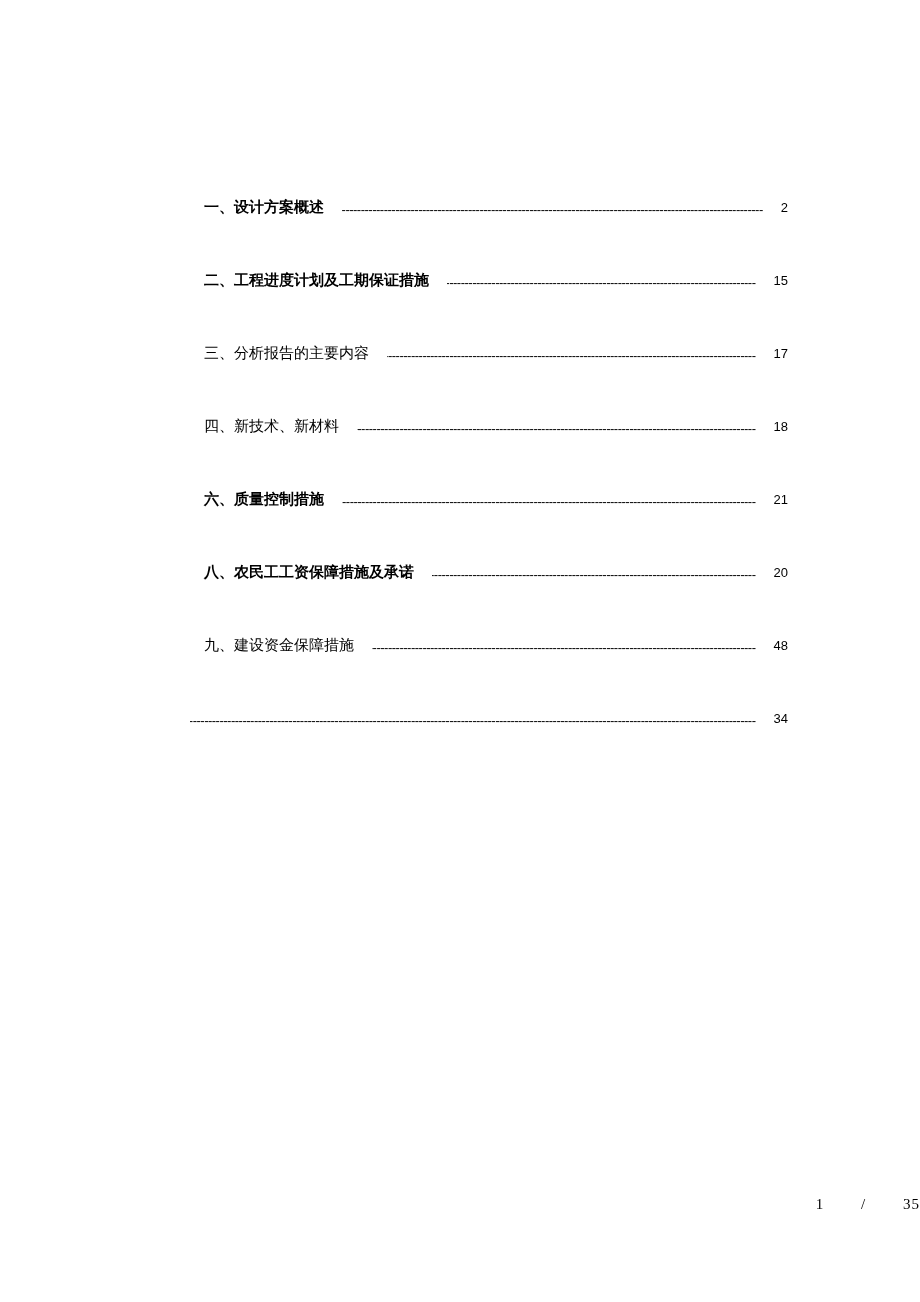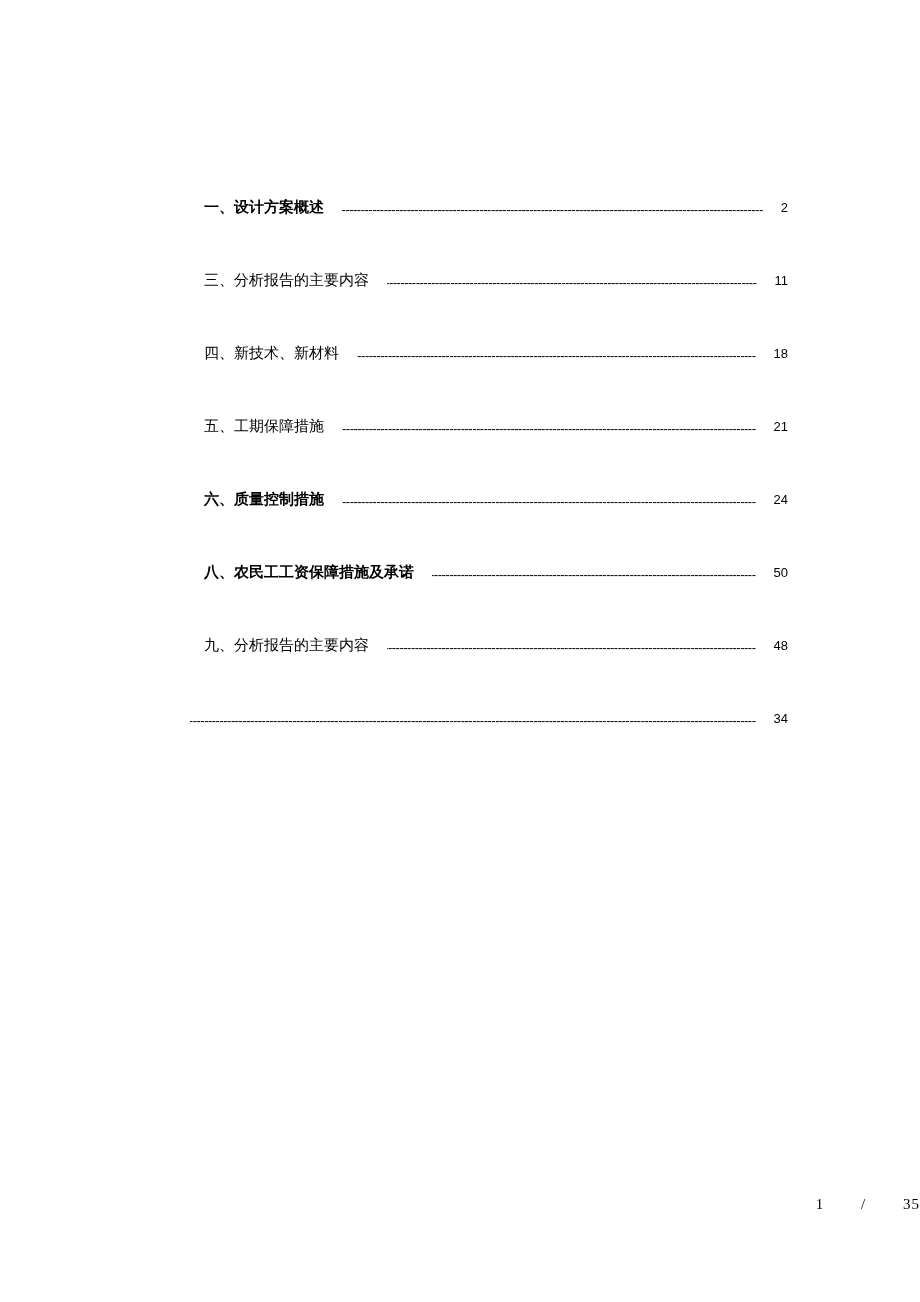--- a/index.html
+++ b/index.html
@@ -68,46 +68,46 @@
 
 <div class="page">
   <div class="toc">
 
   <div class="toc-entry">
         <span class="toc-title bold">一、设计方案概述</span>
         <span class="toc-leader"></span>
         <span class="toc-page">2</span>
       </div>
       <div class="toc-entry">
+        <span class="toc-title bold">二、工程进度计划及工期保证措施</span>
+        <span class="toc-leader"></span>
+        <span class="toc-page">15</span>
+      </div>
+      <div class="toc-entry">
         <span class="toc-title">三、分析报告的主要内容</span>
         <span class="toc-leader"></span>
-        <span class="toc-page">11</span>
+        <span class="toc-page">17</span>
       </div>
       <div class="toc-entry">
         <span class="toc-title">四、新技术、新材料</span>
         <span class="toc-leader"></span>
         <span class="toc-page">18</span>
       </div>
       <div class="toc-entry">
-        <span class="toc-title">五、工期保障措施</span>
+        <span class="toc-title bold">六、质量控制措施</span>
         <span class="toc-leader"></span>
         <span class="toc-page">21</span>
       </div>
       <div class="toc-entry">
-        <span class="toc-title bold">六、质量控制措施</span>
+        <span class="toc-title bold">八、农民工工资保障措施及承诺</span>
         <span class="toc-leader"></span>
-        <span class="toc-page">24</span>
+        <span class="toc-page">20</span>
       </div>
       <div class="toc-entry">
-        <span class="toc-title bold">八、农民工工资保障措施及承诺</span>
-        <span class="toc-leader"></span>
-        <span class="toc-page">50</span>
-      </div>
-      <div class="toc-entry">
-        <span class="toc-title">九、分析报告的主要内容</span>
+        <span class="toc-title">九、建设资金保障措施</span>
         <span class="toc-leader"></span>
         <span class="toc-page">48</span>
       </div>
       <div class="toc-entry">
         <span class="toc-leader"></span>
         <span class="toc-page">34</span>
       </div>
     </div>
 </div>
 

